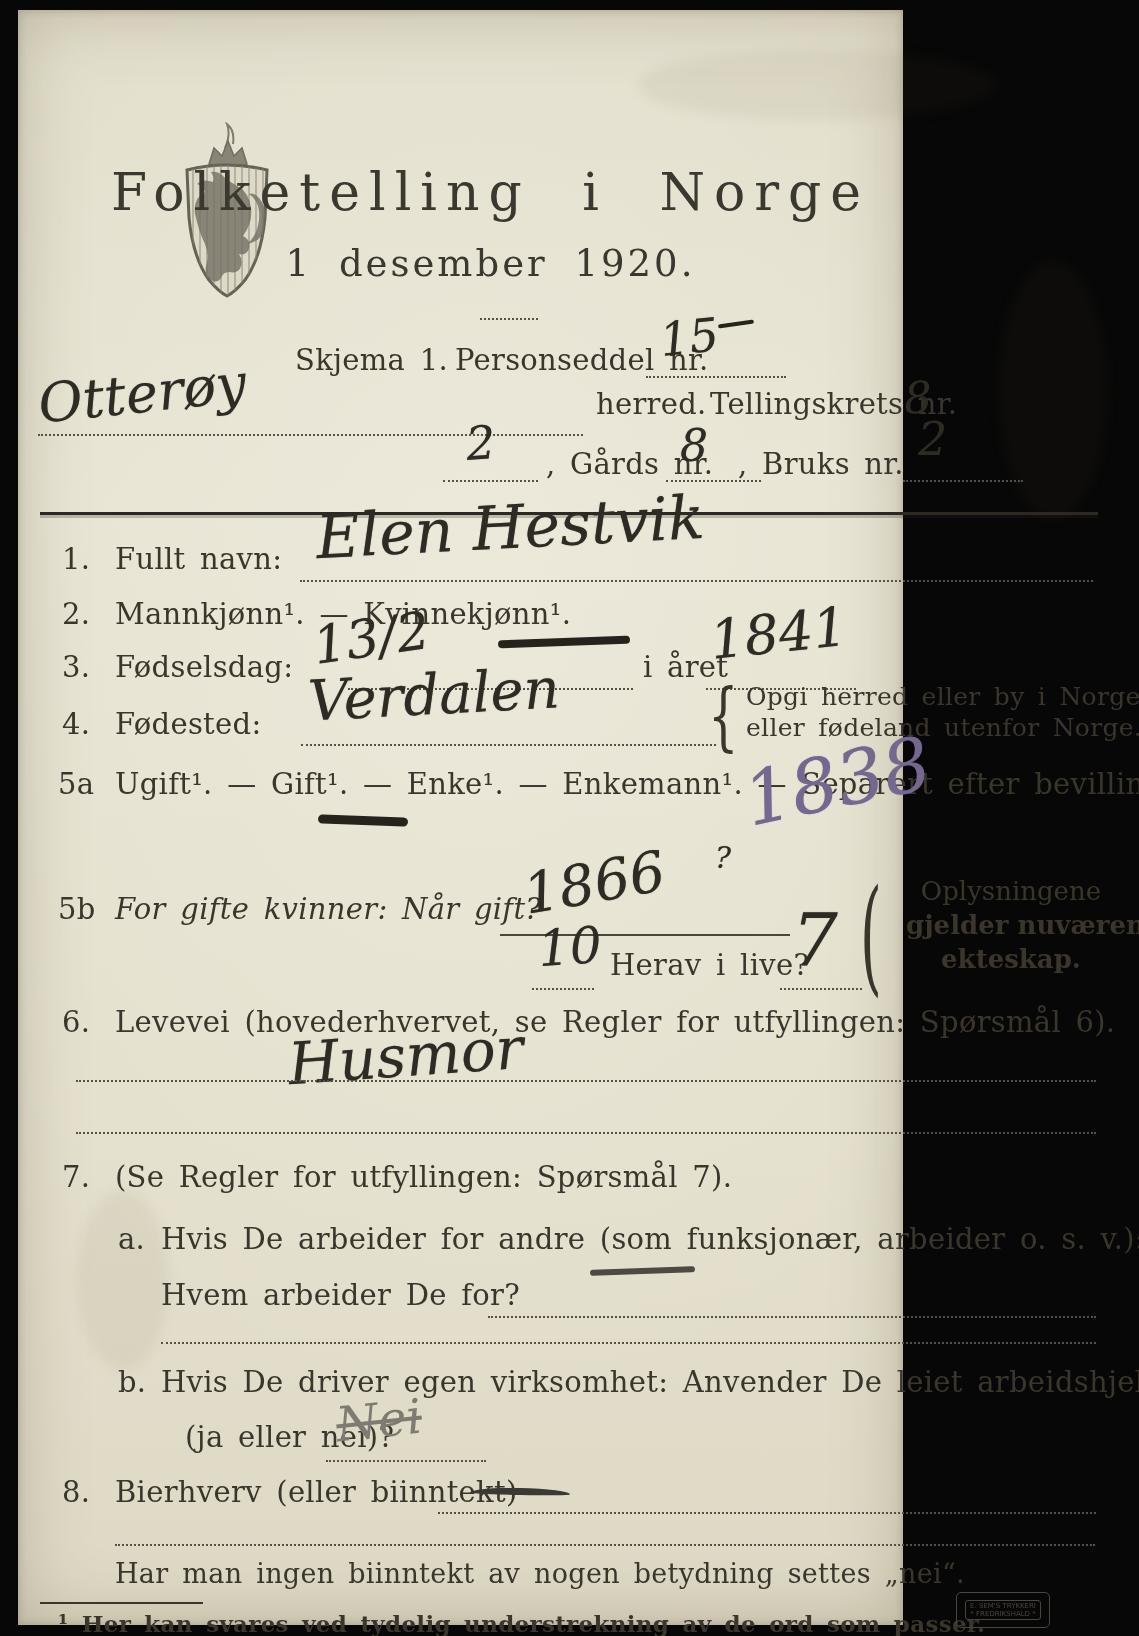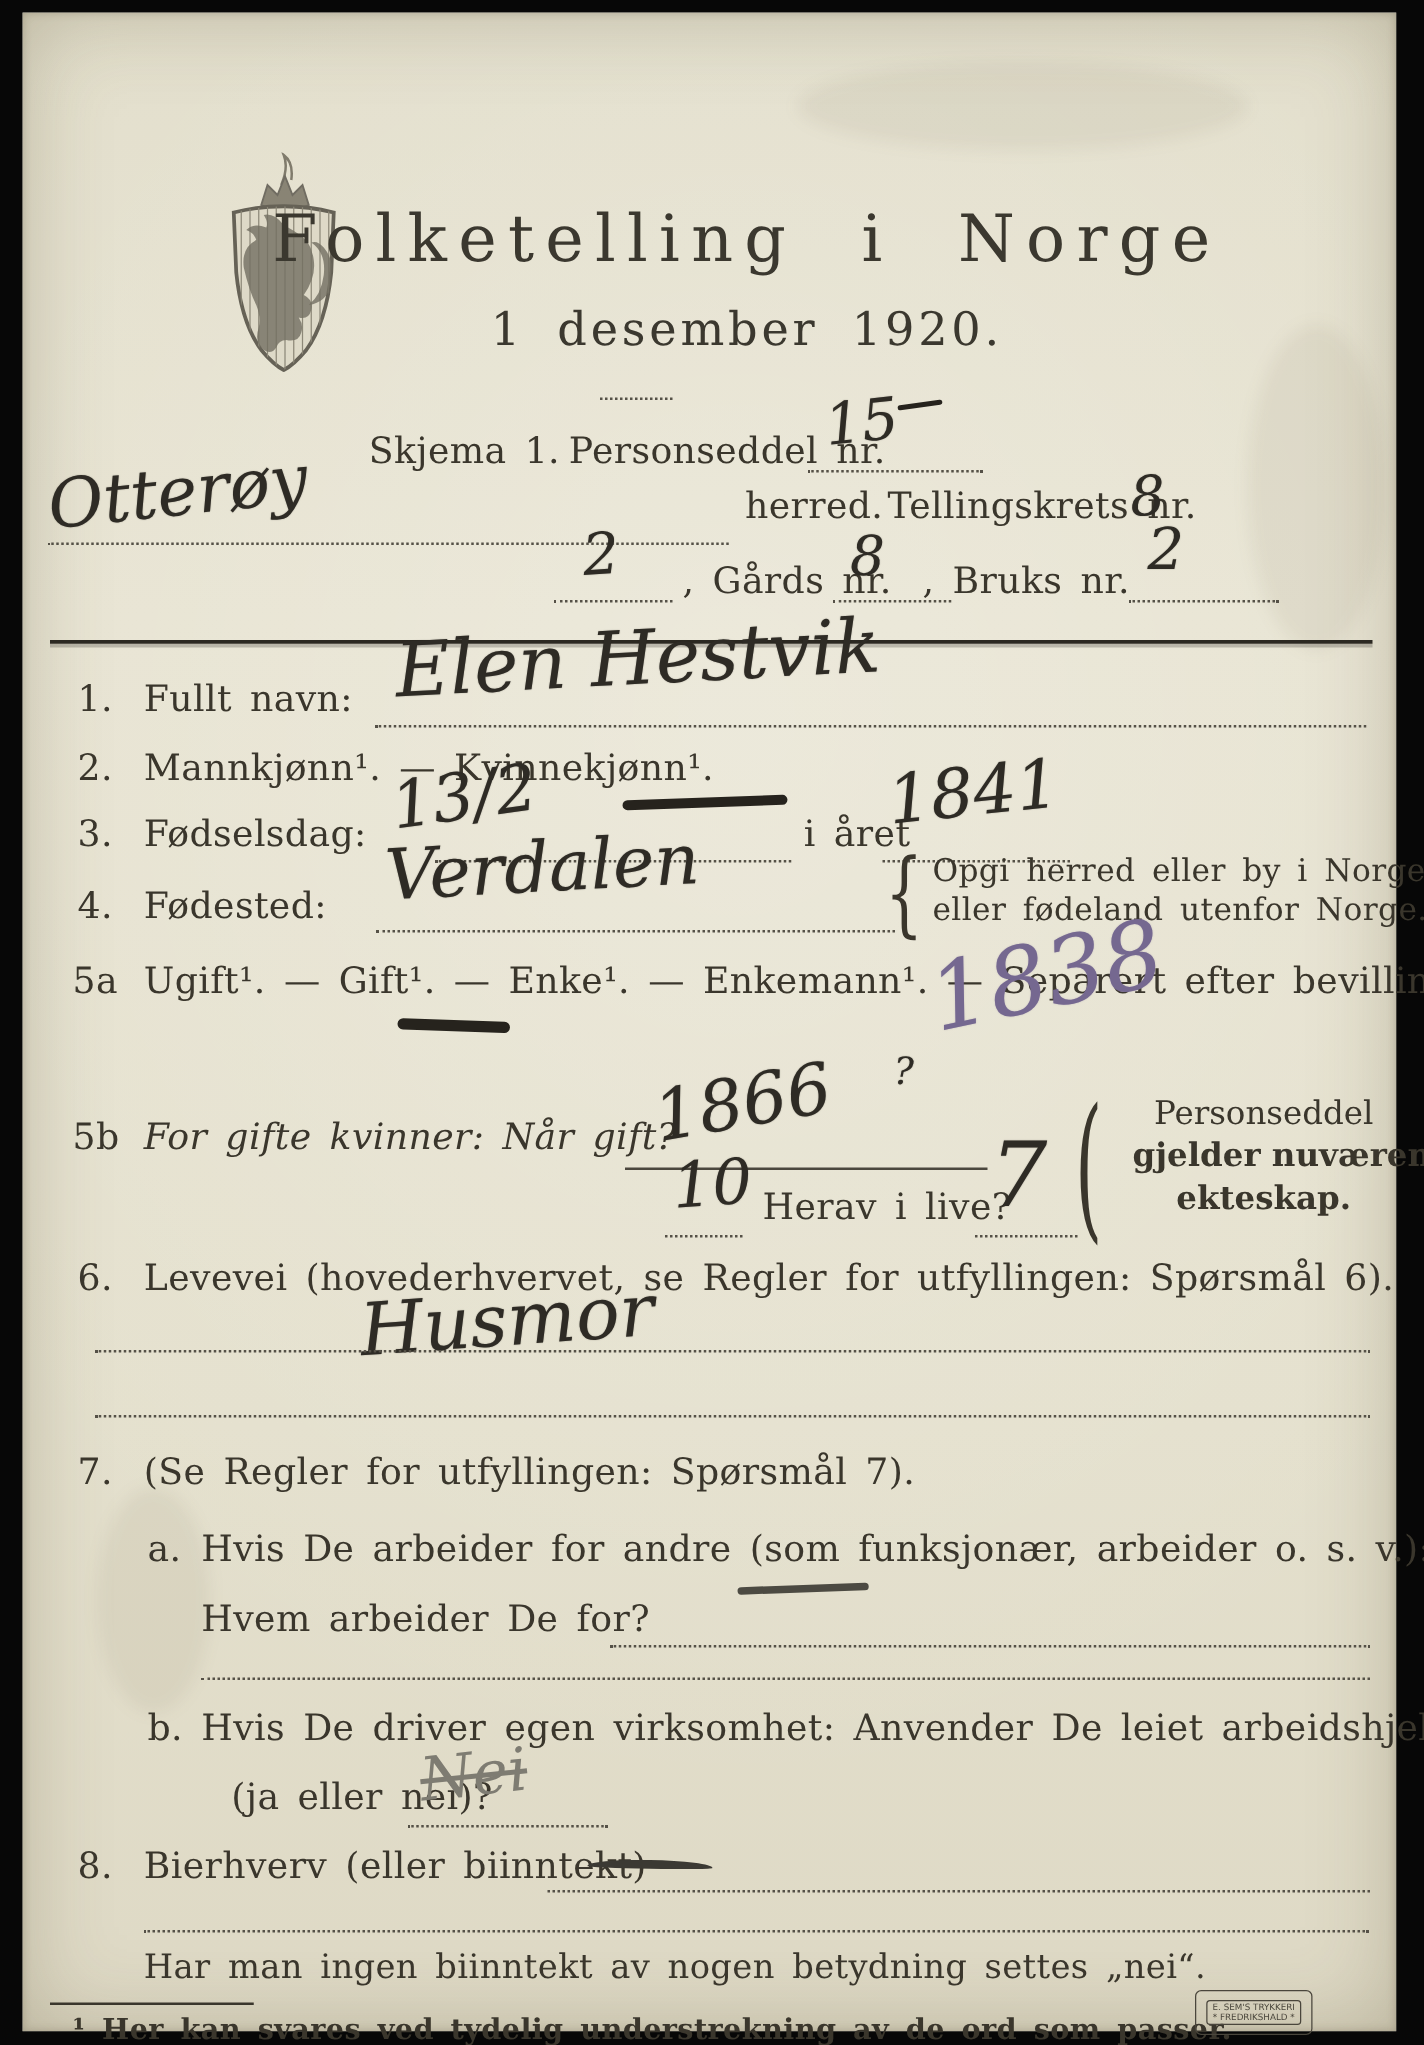--- a/index.html
+++ b/index.html
@@ -1,17 +1,17 @@
 <!DOCTYPE html>
 <html><head>
 <meta charset="utf-8">
 <style>
   html,body{margin:0;padding:0;width:1139px;height:1636px;background:#070707;overflow:hidden;}
   #paper{
-    position:absolute;left:18px;top:10px;width:1099px;height:1615px;
+    position:absolute;left:18px;top:10px;width:885px;height:1615px;
     background:
       radial-gradient(120% 90% at 52% 35%, rgba(255,255,255,0.22), rgba(0,0,0,0) 60%),
       linear-gradient(180deg,#e2decb 0%,#e7e3d1 30%,#e4e0cd 70%,#ded9c5 100%);
     box-shadow: inset 0 0 70px rgba(90,78,45,0.28), inset 0 0 8px rgba(60,50,30,0.25);
     font-family:"DejaVu Serif", serif;
   }
   .lbl{position:absolute;font-family:"DejaVu Serif",serif;font-size:29px;color:#3a362c;
        white-space:nowrap;word-spacing:5px;letter-spacing:0.3px;}
   .small{font-size:25px;}
   .hand{position:absolute;font-family:"DejaVu Serif",serif;font-style:italic;color:#2e2b25;
@@ -133,21 +133,21 @@
   <div class="lbl" style="left:97px;top:882px;font-style:italic;">For gifte kvinner:  Når gift?</div>
   <div class="hand" style="left:505px;top:840px;font-size:56px;transform:rotate(-10deg);">1866</div>
   <div class="hand" style="left:697px;top:830px;font-size:30px;">?</div>
   <div class="soll" style="left:482px;top:924px;width:290px;"></div>
   <div class="hand" style="left:520px;top:908px;font-size:50px;transform:rotate(-4deg);">10</div>
   <div class="dotl" style="left:514px;top:978px;width:62px;"></div>
   <div class="lbl" style="left:592px;top:938px;">Herav i live?</div>
   <div class="hand" style="left:774px;top:888px;font-size:72px;">7</div>
   <div class="dotl" style="left:762px;top:978px;width:82px;"></div>
   <div class="brace" style="left:842px;top:852px;font-size:56px;transform:scaleY(2.25);transform-origin:top left;">(</div>
-  <div class="notec" style="left:888px;top:866px;">Personseddel</div>
+  <div class="notec" style="left:888px;top:866px;">Oplysningene</div>
   <div class="notec bold" style="left:888px;top:900px;">gjelder nuværende</div>
   <div class="notec bold" style="left:888px;top:934px;">ekteskap.</div>
 
   <div class="lbl" style="left:44px;top:995px;">6.</div>
   <div class="lbl" style="left:97px;top:995px;">Levevei (hovederhvervet, se Regler for utfyllingen:  Spørsmål 6).</div>
   <div class="hand" style="left:270px;top:1012px;font-size:58px;transform:rotate(-4deg);">Husmor</div>
   <div class="dotl" style="left:58px;top:1070px;width:1020px;"></div>
   <div class="dotl" style="left:58px;top:1122px;width:1020px;"></div>
 
   <div class="lbl" style="left:44px;top:1150px;">7.</div>

